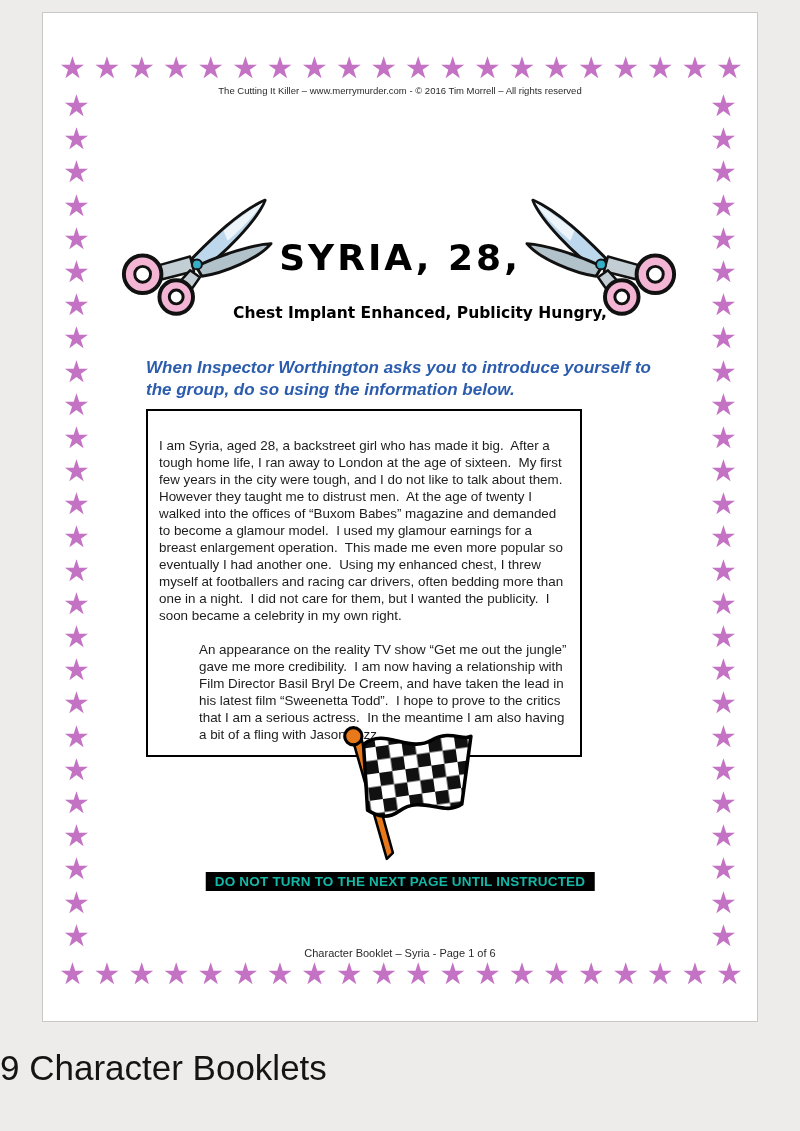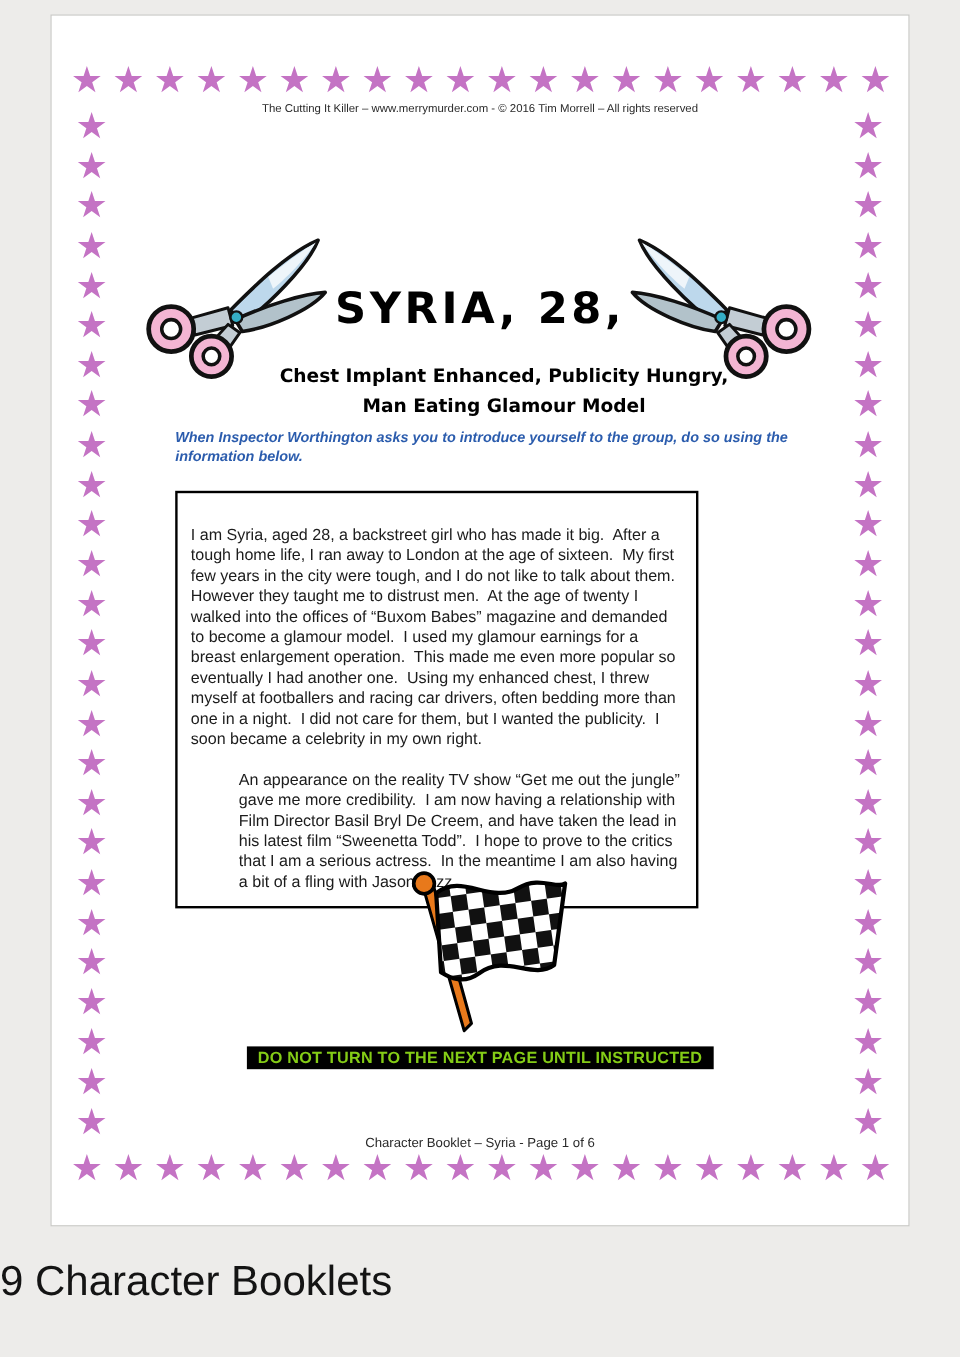--- a/index.html
+++ b/index.html
@@ -59,37 +59,37 @@
   .subtitle{
     position:absolute;top:288px;left:0;width:100%;
     text-align:center;
     font-family:"DejaVu Sans",sans-serif;
     font-weight:bold;font-size:15.5px;line-height:1.6;color:#000;padding-left:40px;
   }
   .instruction{
     position:absolute;top:344px;left:103px;width:512px;
     color:var(--instruction-blue);
     font-weight:bold;font-style:italic;
-    font-size:12px;line-height:1.3;
+    font-size:17px;line-height:1.3;
   }
   
   .bio-box{
     position:absolute;top:396px;left:103px;width:436px;
     border:2px solid #000;
     padding:26px 11px 12px 11px;
     font-size:13.4px;line-height:1.27;color:#1c1c1c;
   }
   .bio-box p{margin:0;white-space:pre-wrap;}
   .bio-box p + p{margin-top:17px;margin-left:40px;}
   
   .flag{position:absolute;top:704px;left:283px;width:152px;height:152px;}
   
   .warning{
     position:absolute;top:859px;left:50%;transform:translateX(-50%);
-    background:#000;color:#84cc16;
+    background:#000;color:#14b8a6;
     font-weight:bold;font-size:13.5px;letter-spacing:.2px;
     padding:2px 9px;white-space:nowrap;
   }
   
   .page-footer{
     position:absolute;top:934px;left:0;width:100%;
     text-align:center;font-size:11px;color:#2a2a2a;
   }
   
   .caption{
@@ -232,21 +232,20 @@
       <circle cx="28" cy="82" r="8" fill="#fff" stroke="#111" stroke-width="3"></circle>
       <circle cx="62" cy="105" r="17" fill="#f3b5d3" stroke="#111" stroke-width="4"></circle>
       <circle cx="62" cy="105" r="7" fill="#fff" stroke="#111" stroke-width="3"></circle>
       <circle cx="83" cy="72" r="5" fill="#35aec6" stroke="#111" stroke-width="2"></circle>
     </svg>
   </div>
 
   <div class="title">SYRIA, 28,</div>
   <div class="subtitle">
     <div>Chest Implant Enhanced, Publicity Hungry,</div>
-    <div>Man Eating Glamour Model</div>
   </div>
 
   <div class="instruction">When Inspector Worthington asks you to introduce yourself to the group, do so using the information below.</div>
 
   <div class="bio-box">
     <p>I am Syria, aged 28, a backstreet girl who has made it big.  After a tough home life, I ran away to London at the age of sixteen.  My first few years in the city were tough, and I do not like to talk about them.  However they taught me to distrust men.  At the age of twenty I walked into the offices of “Buxom Babes” magazine and demanded to become a glamour model.  I used my glamour earnings for a breast enlargement operation.  This made me even more popular so eventually I had another one.  Using my enhanced chest, I threw myself at footballers and racing car drivers, often bedding more than one in a night.  I did not care for them, but I wanted the publicity.  I soon became a celebrity in my own right.</p>
     <p>An appearance on the reality TV show “Get me out the jungle” gave me more credibility.  I am now having a relationship with Film Director Basil Bryl De Creem, and have taken the lead in his latest film “Sweenetta Todd”.  I hope to prove to the critics that I am a serious actress.  In the meantime I am also having a bit of a fling with Jason Jazz.</p>
   </div>
 
   <div class="flag">

